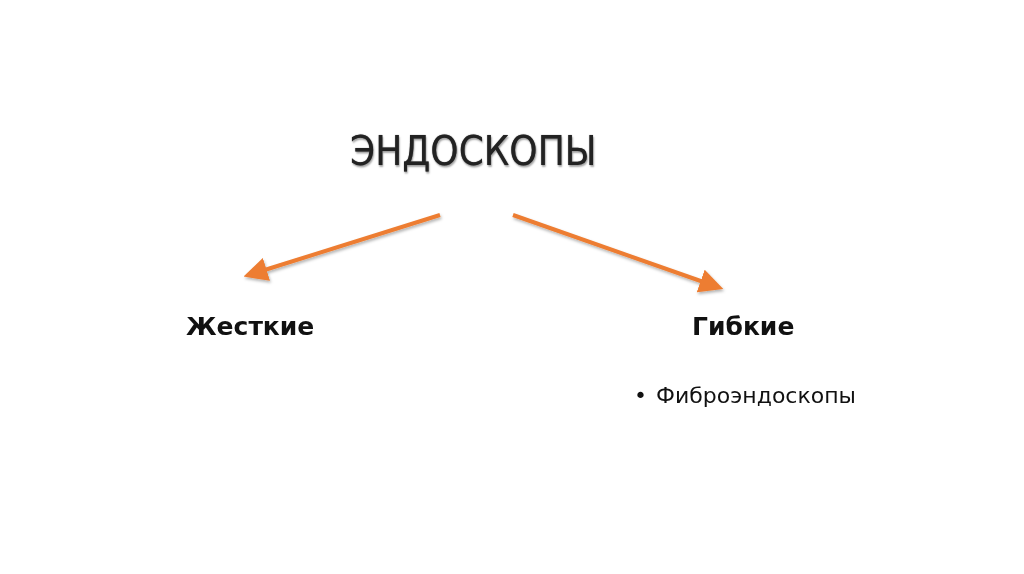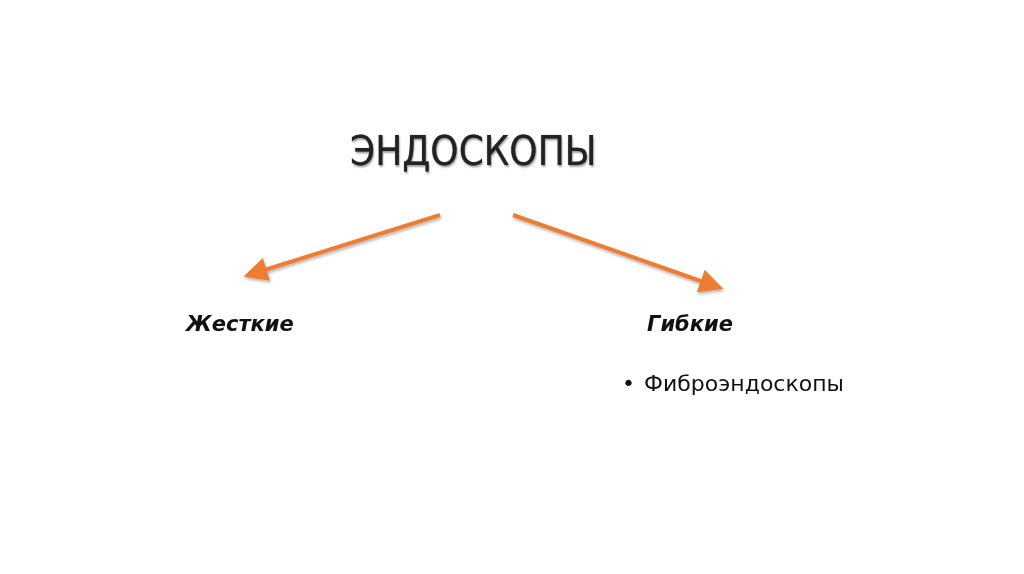--- a/index.html
+++ b/index.html
@@ -9,27 +9,27 @@
   }
   .title {
     position: absolute; left: 350px; top: 128px; width: 270px; text-align: center;
     font-family: "DejaVu Sans", sans-serif; font-size: 40px; color: #222;
     letter-spacing: 0px;
     text-shadow: 0 0 1px #555, 1px 2px 2px rgba(0,0,0,0.35);
     transform: scaleX(0.9); transform-origin: left center;
   }
   svg.arrows { position: absolute; left: 0; top: 0; }
   .branch {
-    position: absolute; font-family: "DejaVu Sans", sans-serif; font-weight: bold; font-style: italic;
-    font-size: 21px; color: #111; text-align: center;
+    position: absolute; font-family: "DejaVu Sans", sans-serif; font-weight: bold; 
+    font-size: 25px; color: #111; text-align: center;
   }
   .left-branch { left: 186px; top: 312px; }
-  .right-branch { left: 647px; top: 312px; }
+  .right-branch { left: 692px; top: 312px; }
   ul.sub {
-    position: absolute; left: 618px; top: 364px; margin: 4px; padding: 0; list-style: none;
+    position: absolute; left: 618px; top: 364px; margin: 16px; padding: 0; list-style: none;
     font-family: "DejaVu Sans", sans-serif; font-size: 22px; color: #111;
   }
   ul.sub li { height: 40px; line-height: 32px; }
   ul.sub li .bullet { display: inline-block; width: 22px; }
 </style>
 </head>
 <body>
 
 <div class="title">ЭНДОСКОПЫ</div>
 

